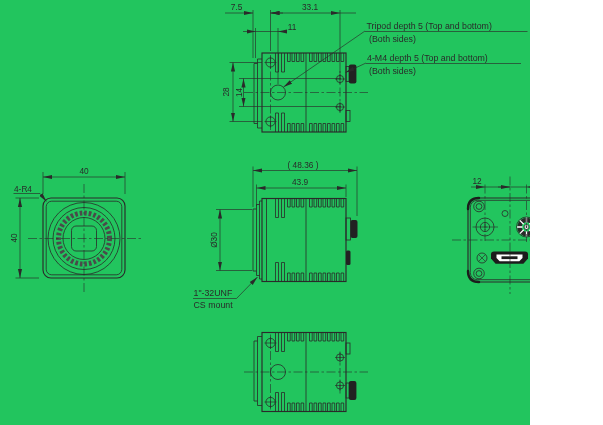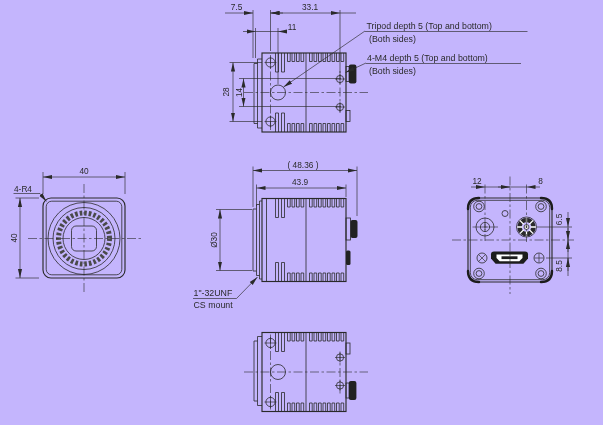--- a/index.html
+++ b/index.html
@@ -1,16 +1,16 @@
 <!DOCTYPE html>
 <html><head>
 <meta charset="utf-8">
 <style>
   html,body{margin:0;padding:0;background:#ffffff;}
-  .stage{width:603px;height:425px;position:relative;background:#c4b5fd;overflow:hidden;}
+  .stage{width:530px;height:425px;position:relative;background:#22c55e;overflow:hidden;}
   svg{display:block;}
   .ln{fill:none;stroke:#2a2a2a;stroke-width:1.15;}
   .ln2{fill:none;stroke:#2a2a2a;stroke-width:0.8;}
   .thin{fill:none;stroke:#2a2a2a;stroke-width:0.65;}
   .cl{fill:none;stroke:#2a2a2a;stroke-width:0.6;stroke-dasharray:9 2.5 2.5 2.5;}
   .dk{fill:#222;stroke:none;}
   .arcdk{fill:none;stroke:#1c1c1c;stroke-width:2.4;stroke-linecap:round;}
   .hatch{fill:none;stroke:#4a4a4a;stroke-width:5;stroke-dasharray:2.6 2;}
   .spk{stroke:#fff;stroke-width:1.3;fill:none;}
   text{font-family:"Liberation Sans","DejaVu Sans",sans-serif;fill:#2a2a2a;}

